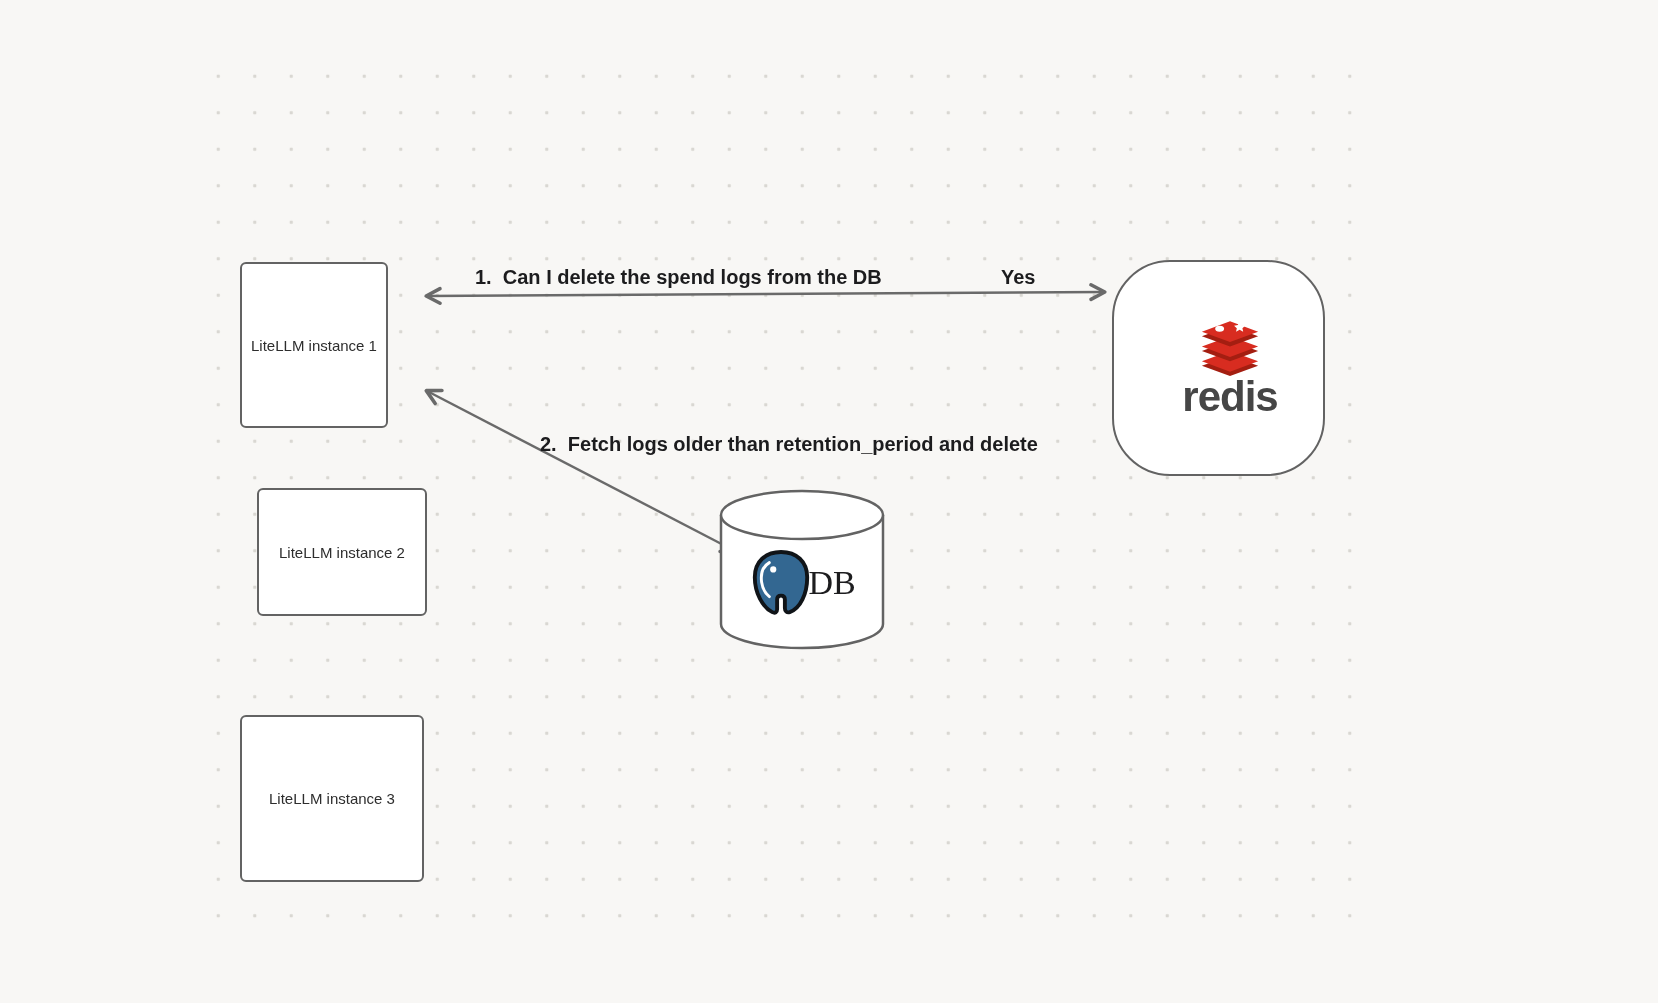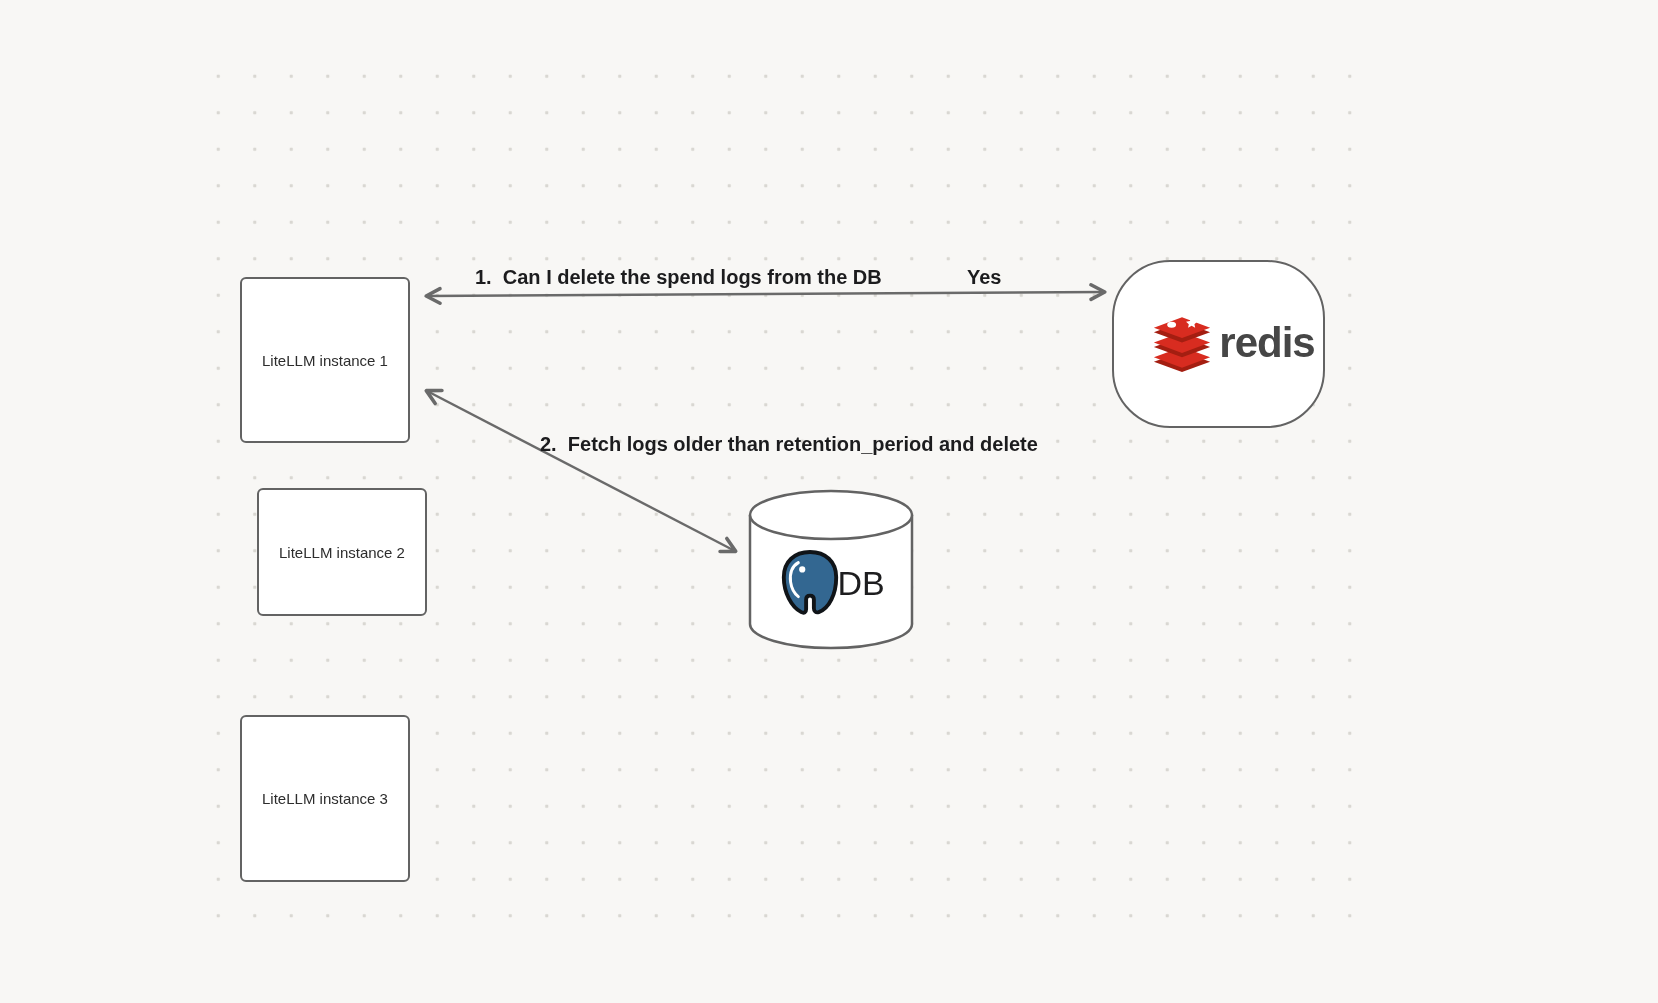--- a/index.html
+++ b/index.html
@@ -37,41 +37,41 @@
     display: flex;
     align-items: center;
     justify-content: center;
     box-sizing: border-box;
   }
   .node-label {
     font-size: 15px;
     color: #2d2d2d;
     text-align: center;
   }
-  #litellm1 { left: 240px; top: 277px; width: 170px; height: 166px; }
+  #litellm1 { left: 240px; top: 262px; width: 148px; height: 166px; }
   #litellm2 { left: 240px; top: 488px; width: 170px; height: 128px; margin-left: 17px; }
-  #litellm3 { left: 240px; top: 715px; width: 170px; height: 167px; }
+  #litellm3 { left: 240px; top: 715px; width: 184px; height: 167px; }
   .redis-node {
-    left: 1112px; top: 260px; width: 213px; height: 168px;
+    left: 1112px; top: 260px; width: 213px; height: 216px;
     border-radius: 58px;
-    flex-direction: row;
+    flex-direction: column;
     padding-left: 23px;
   }
   .redis-logo { display: block; height: 60px; }
   .redis-word {
     font-size: 42px;
     font-weight: 700;
     color: #464646;
     letter-spacing: -1px;
     line-height: 1;
     margin-top: -2px;
   }
   .db-node {
     position: absolute;
-    left: 747px; top: 488px; width: 168px; height: 164px;
+    left: 718px; top: 488px; width: 168px; height: 164px; font-family: Liberation Serif, serif;
   }
   .cylinder { position: absolute; left: 0; top: 0; }
   .db-content {
     position: absolute;
     left: 0; top: 56px; width: 100%; height: 78px;
     display: flex;
     align-items: center;
     justify-content: center;
   }
   .db-word {
@@ -81,21 +81,21 @@
   }
   .edge-label {
     position: absolute;
     font-weight: 700;
     font-size: 20px;
     color: #1c1c1e;
     white-space: pre;
     text-align: right;
   }
   #edge1-label { left: 475px; top: 266px; }
-  #edge1-reply { left: 967px; top: 266px; }
+  #edge1-reply { left: 1001px; top: 266px; }
   #edge2-label { left: 540px; top: 433px; }
 </style>
 </head>
 <body>
 
 <div class="canvas">
 
   <div class="dots"></div>
 
   <svg class="edges" width="1658" height="1003" viewBox="0 0 1658 1003">

